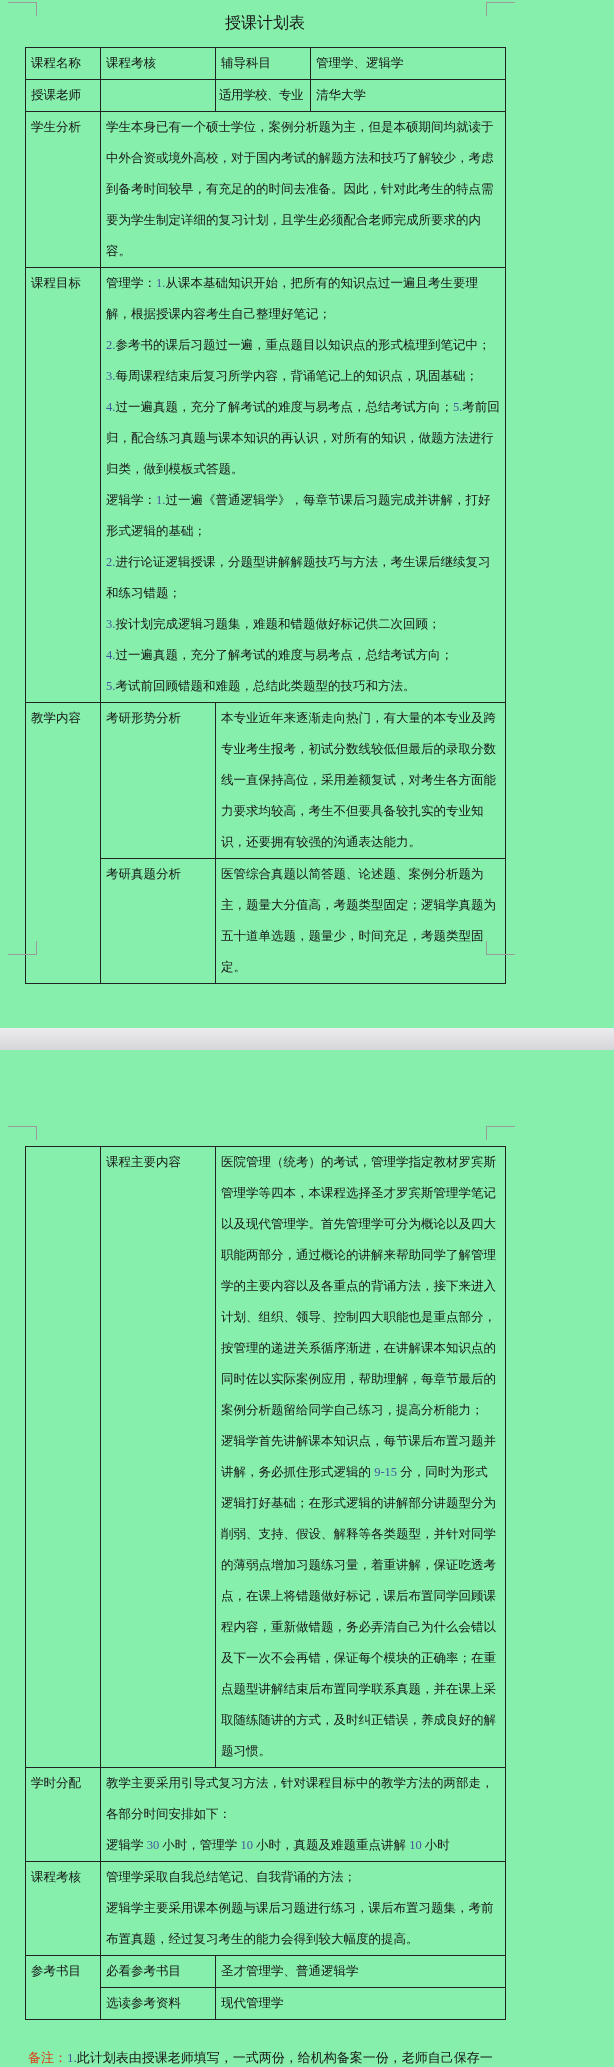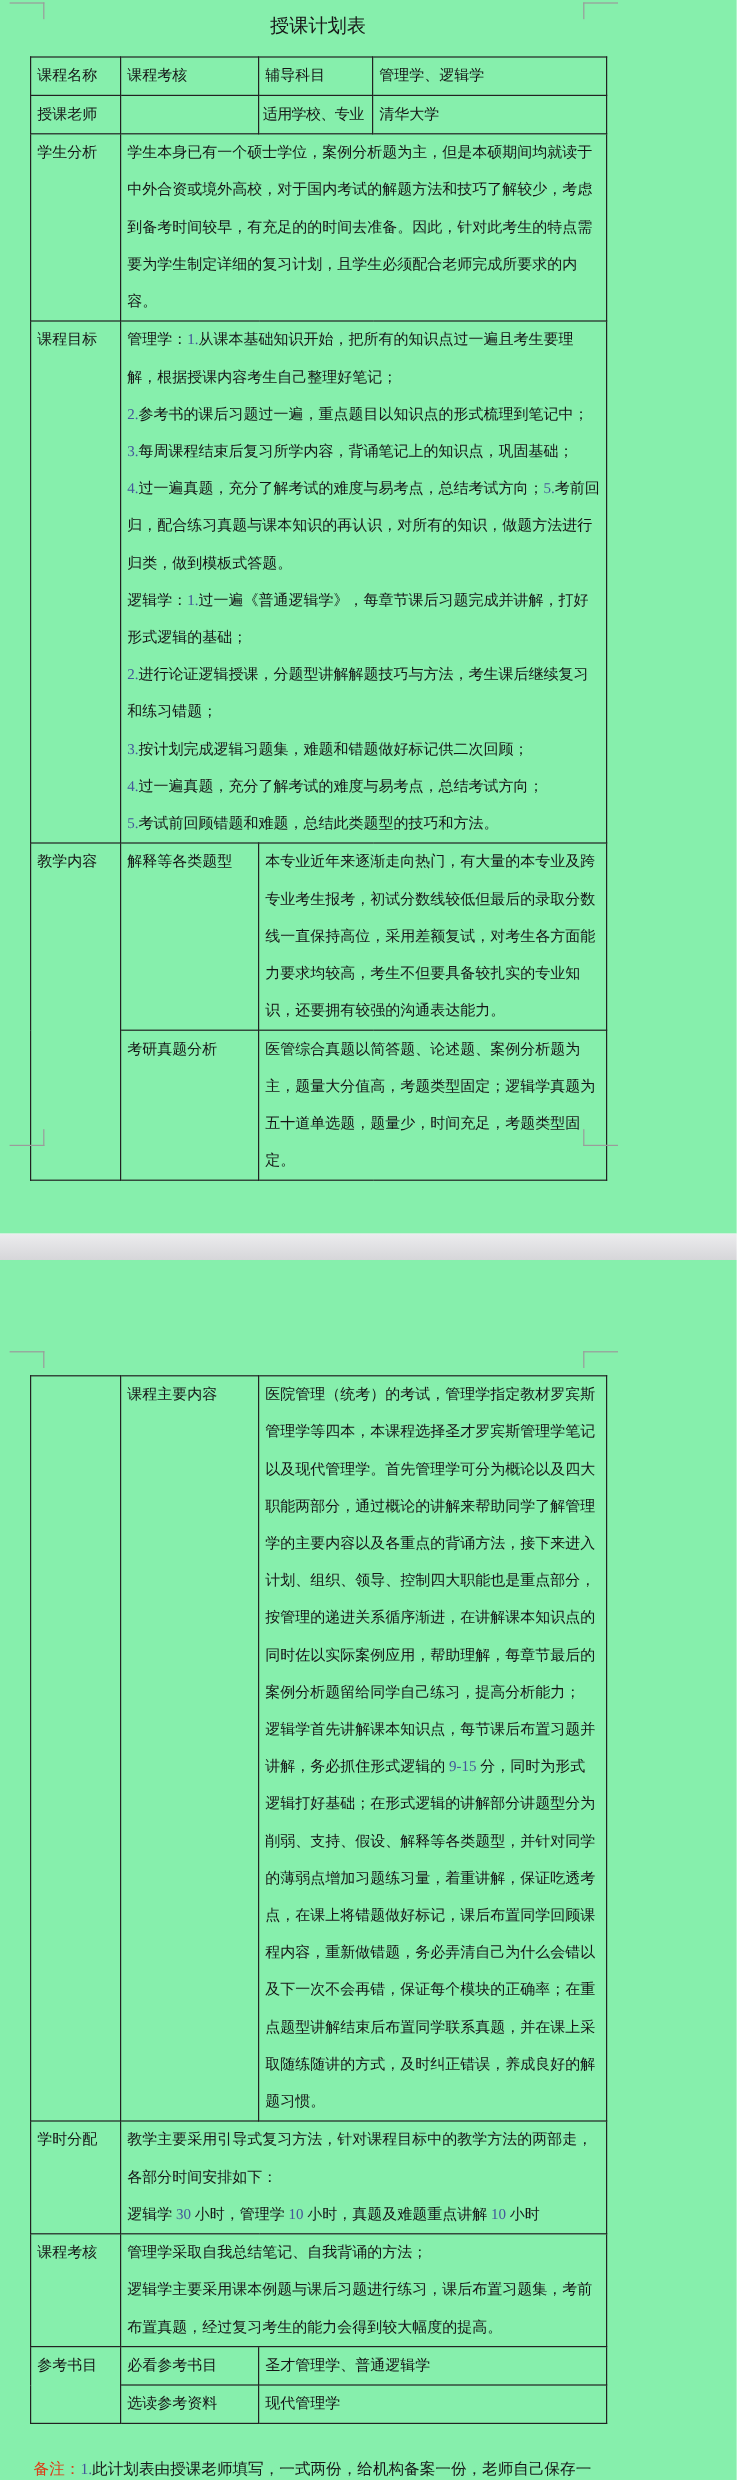--- a/index.html
+++ b/index.html
@@ -104,21 +104,21 @@
         <tr>
           <td class="lbl">学生分析</td>
           <td colspan="3">学生本身已有一个硕士学位，案例分析题为主，但是本硕期间均就读于中外合资或境外高校，对于国内考试的解题方法和技巧了解较少，考虑到备考时间较早，有充足的的时间去准备。因此，针对此考生的特点需要为学生制定详细的复习计划，且学生必须配合老师完成所要求的内容。</td>
         </tr>
         <tr>
           <td class="lbl">课程目标</td>
           <td colspan="3">管理学：<span class="num">1.</span>从课本基础知识开始，把所有的知识点过一遍且考生要理解，根据授课内容考生自己整理好笔记；<br><span class="num">2.</span>参考书的课后习题过一遍，重点题目以知识点的形式梳理到笔记中；<br><span class="num">3.</span>每周课程结束后复习所学内容，背诵笔记上的知识点，巩固基础；<br><span class="num">4.</span>过一遍真题，充分了解考试的难度与易考点，总结考试方向；<span class="num">5.</span>考前回归，配合练习真题与课本知识的再认识，对所有的知识，做题方法进行归类，做到模板式答题。<br>逻辑学：<span class="num">1.</span>过一遍《普通逻辑学》，每章节课后习题完成并讲解，打好形式逻辑的基础；<br><span class="num">2.</span>进行论证逻辑授课，分题型讲解解题技巧与方法，考生课后继续复习和练习错题；<br><span class="num">3.</span>按计划完成逻辑习题集，难题和错题做好标记供二次回顾；<br><span class="num">4.</span>过一遍真题，充分了解考试的难度与易考点，总结考试方向；<br><span class="num">5.</span>考试前回顾错题和难题，总结此类题型的技巧和方法。</td>
         </tr>
         <tr>
           <td class="lbl" rowspan="2">教学内容</td>
-          <td>解释等各类题型</td>
+          <td>考研形势分析</td>
           <td colspan="2">本专业近年来逐渐走向热门，有大量的本专业及跨专业考生报考，初试分数线较低但最后的录取分数线一直保持高位，采用差额复试，对考生各方面能力要求均较高，考生不但要具备较扎实的专业知识，还要拥有较强的沟通表达能力。</td>
         </tr>
         <tr>
           <td>考研真题分析</td>
           <td colspan="2">医管综合真题以简答题、论述题、案例分析题为主，题量大分值高，考题类型固定；逻辑学真题为五十道单选题，题量少，时间充足，考题类型固定。</td>
         </tr>
       </tbody>
     </table>
   </div>
 

